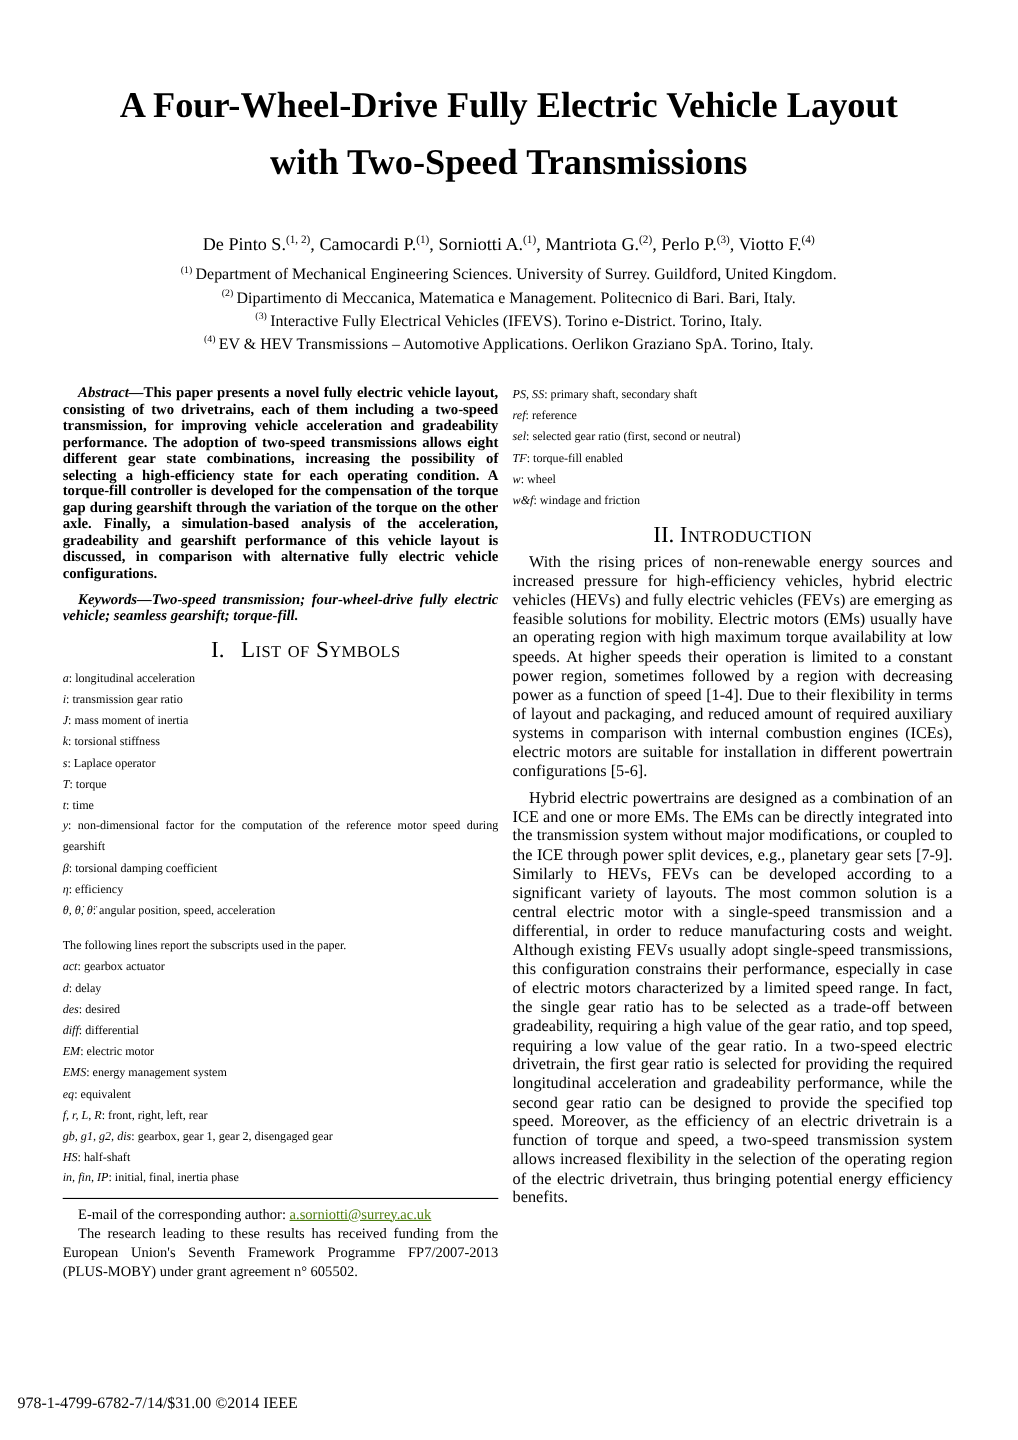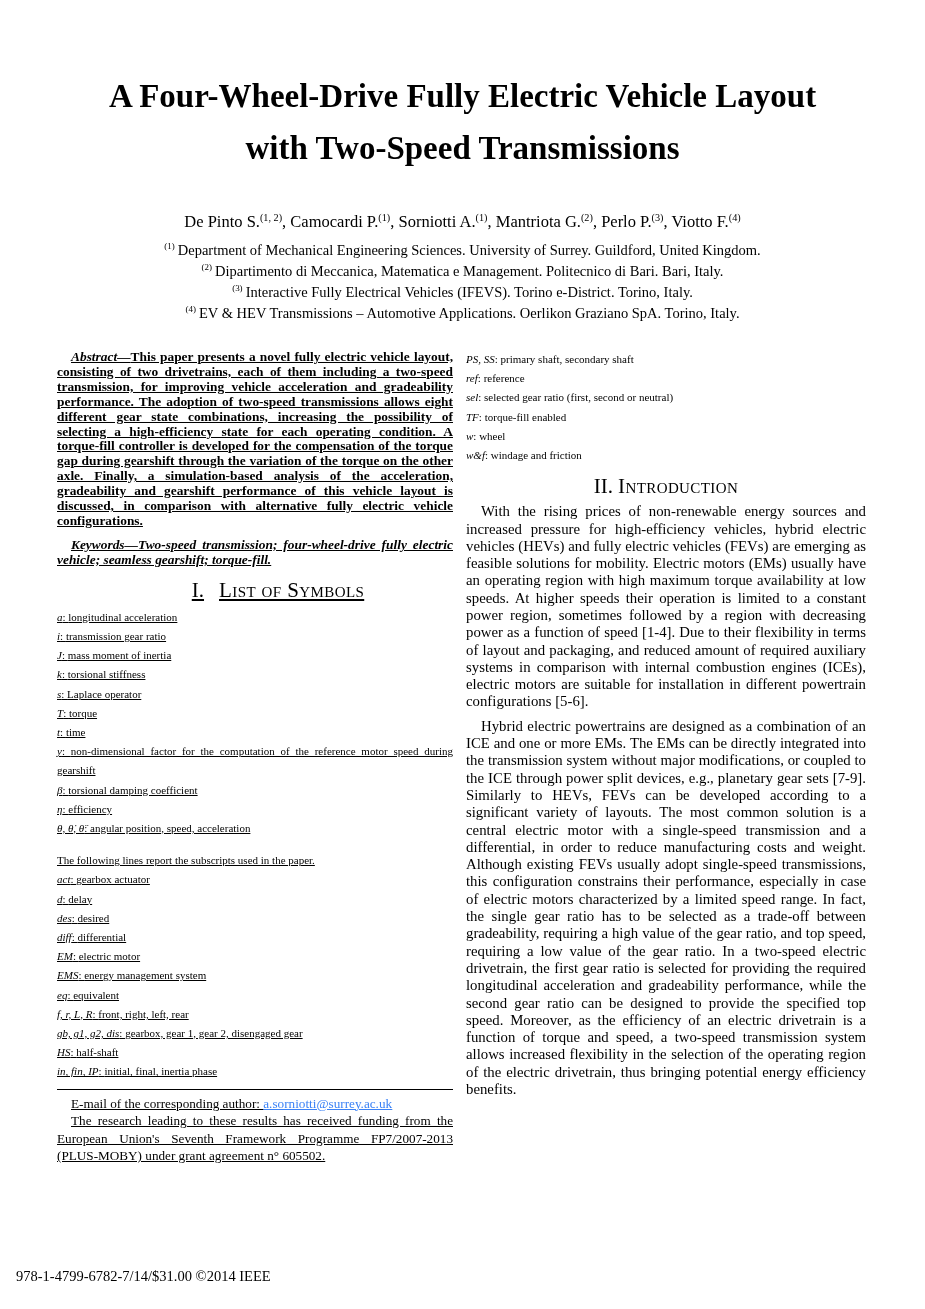--- a/index.html
+++ b/index.html
@@ -39,21 +39,21 @@
     text-align: center;
     font-size: 14.5px;
     line-height: 21px;
   }
   .affil .sup { margin-right: 3px; }
   .columns {
     display: flex;
     gap: 13px;
     margin: 26px 55px 0 57px;
   }
-  .col-left { width: 396px; text-decoration: underline; }
+  .col-left { width: 396px; }
   .col-right { width: 400px; }
   .abstract, .keywords {
     font-size: 13.4px;
     line-height: 14.9px;
     font-weight: bold;
     text-align: justify;
     text-indent: 14px;
   }
   .keywords { font-style: italic; margin-top: 9px; }
   .lbl-i { font-style: italic; }
@@ -77,21 +77,21 @@
   .subintro { margin-top: 13px; }
   .footnote {
     margin-top: 7px;
     border-top: 1.5px solid #000000;
     padding-top: 5px;
     font-size: 13.2px;
     line-height: 17.6px;
   }
   .fn-line { text-align: justify; text-indent: 14px; }
   .email {
-    color: #3b82f6;
+    color: #4d7c0f;
     text-decoration: underline;
     cursor: pointer;
   }
   .body-para {
     font-size: 14.8px;
     line-height: 17.3px;
     text-align: justify;
     text-indent: 15px;
   }
   .body-para + .body-para { margin-top: 7px; }

